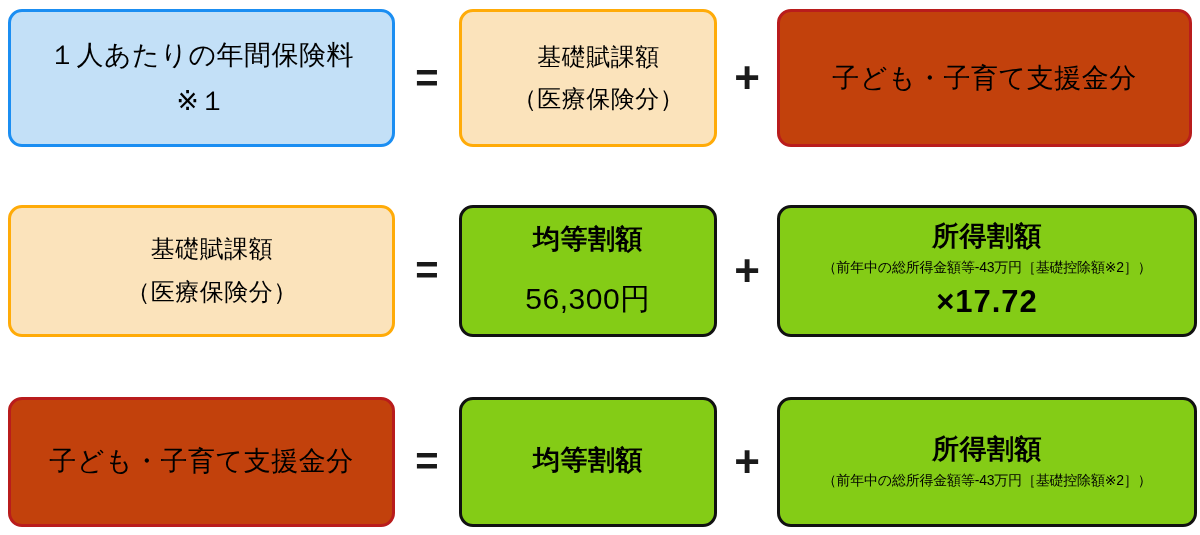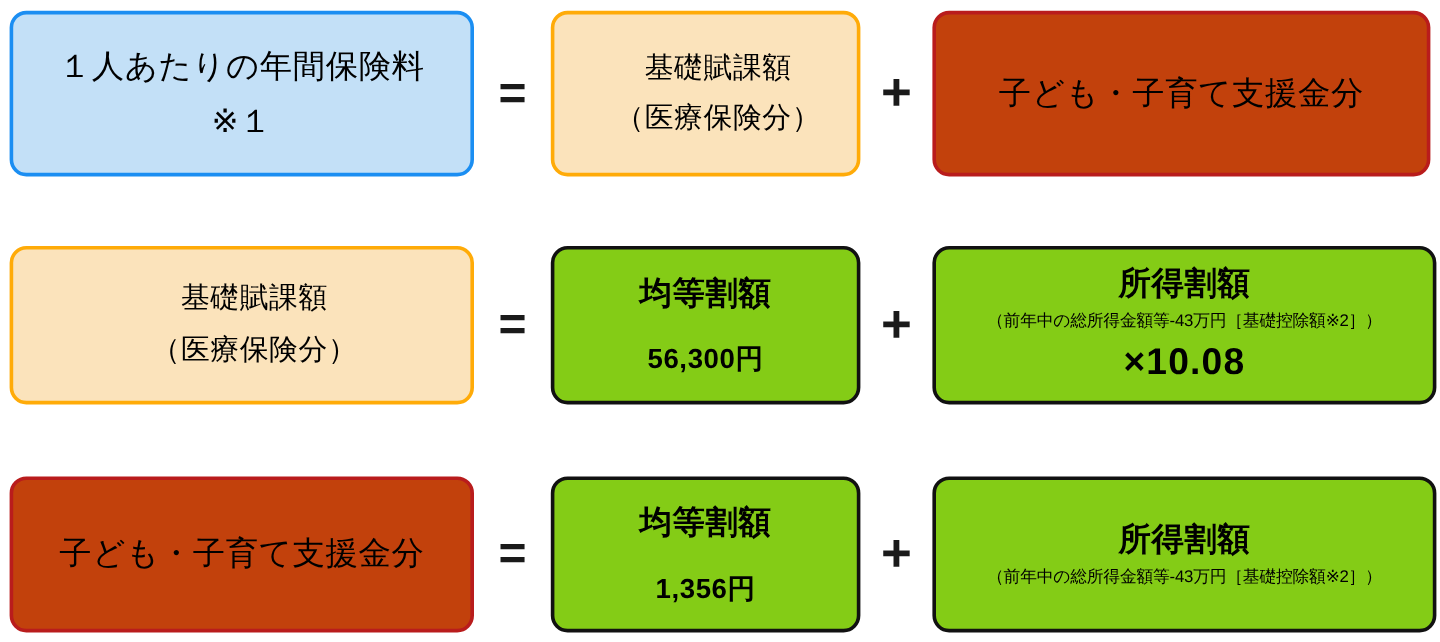--- a/index.html
+++ b/index.html
@@ -104,22 +104,22 @@
   .r3-left .line { font-size: 27px; letter-spacing: 0.5px; }
 
   
   .title-bold {
     font-weight: bold;
     font-size: 27px;
     letter-spacing: 0.5px;
     margin-bottom: 2px;
   }
   .amount-bold {
-    font-weight: bold;
-    font-size: 23px;
+    font-weight: normal;
+    font-size: 30px;
     letter-spacing: 0.5px;
     margin-top: 20px;
   }
   .note-small {
     font-size: 14px;
     letter-spacing: -0.2px;
     white-space: nowrap;
     margin: 1px 0 2px 0;
   }
   .rate-bold {
@@ -170,36 +170,35 @@
     <div class="box box-white r2-middle">
       <span class="title-bold">均等割額</span>
       <span class="amount-bold">56,300円</span>
     </div>
 
     <div class="op op-plus">+</div>
 
     <div class="box box-white r2-right">
       <span class="title-bold">所得割額</span>
       <span class="note-small">（前年中の総所得金額等-43万円［基礎控除額※2］）</span>
-      <span class="rate-bold">×10.08</span>
+      <span class="rate-bold">×17.72</span>
     </div>
 
   </div>
 
   <div class="formula-row row-3">
 
     <div class="box box-green r3-left">
       <span class="line">子ども・子育て支援金分</span>
     </div>
 
     <div class="op op-equals">=</div>
 
     <div class="box box-white r3-middle">
       <span class="title-bold">均等割額</span>
-      <span class="amount-bold">1,356円</span>
     </div>
 
     <div class="op op-plus">+</div>
 
     <div class="box box-white r3-right">
       <span class="title-bold">所得割額</span>
       <span class="note-small">（前年中の総所得金額等-43万円［基礎控除額※2］）</span>
     </div>
 
   </div>

